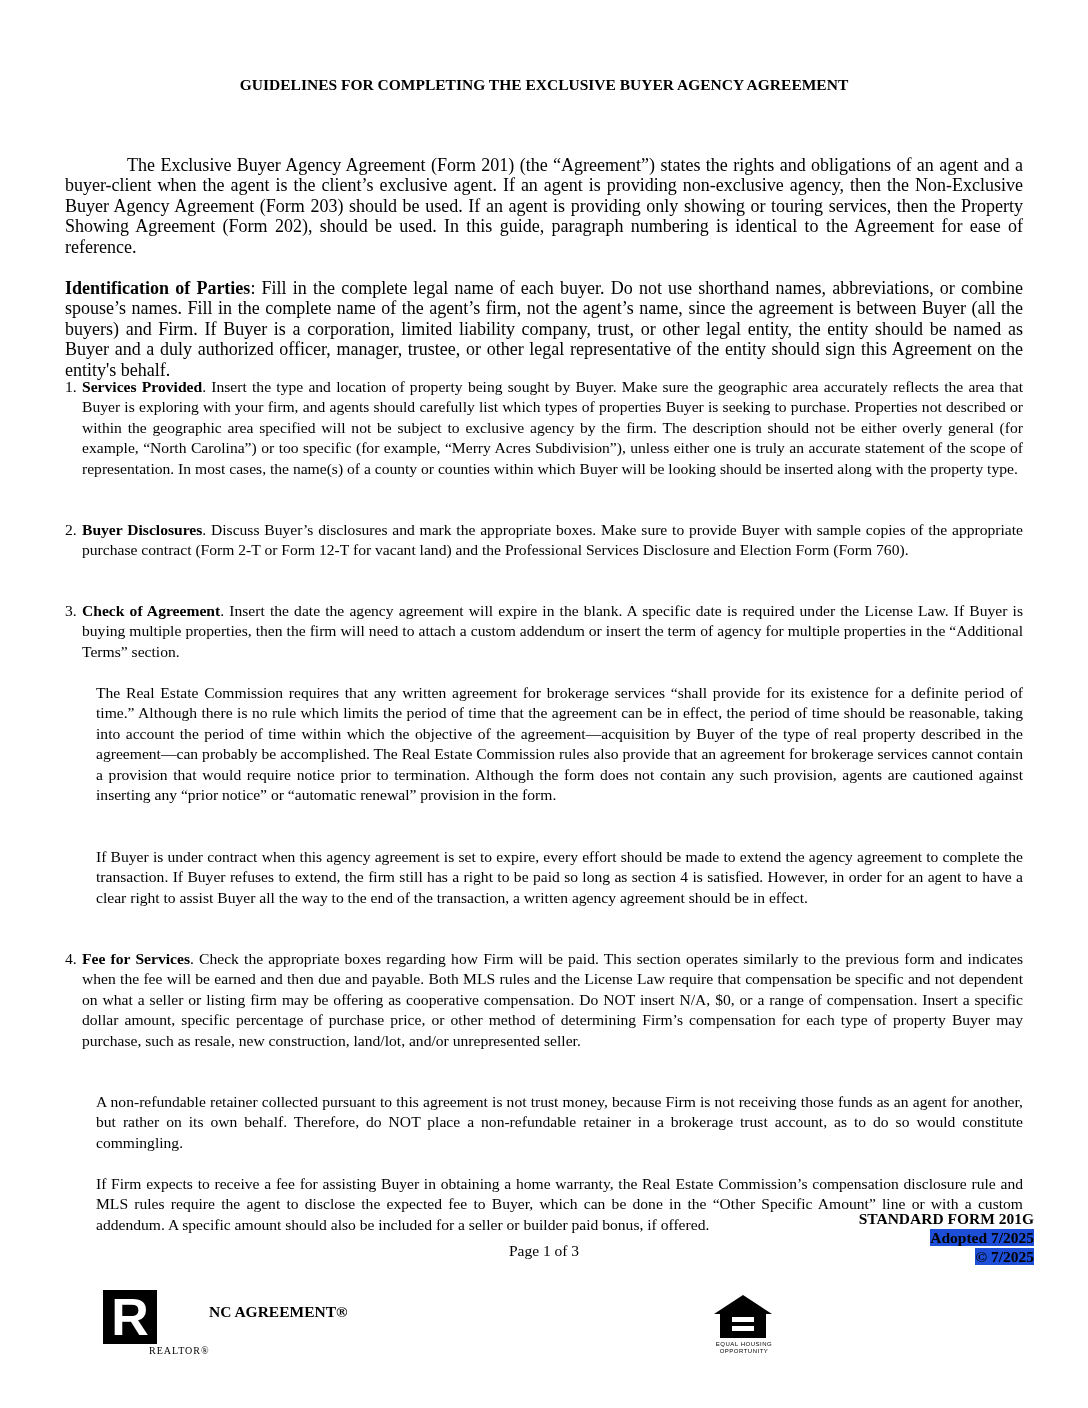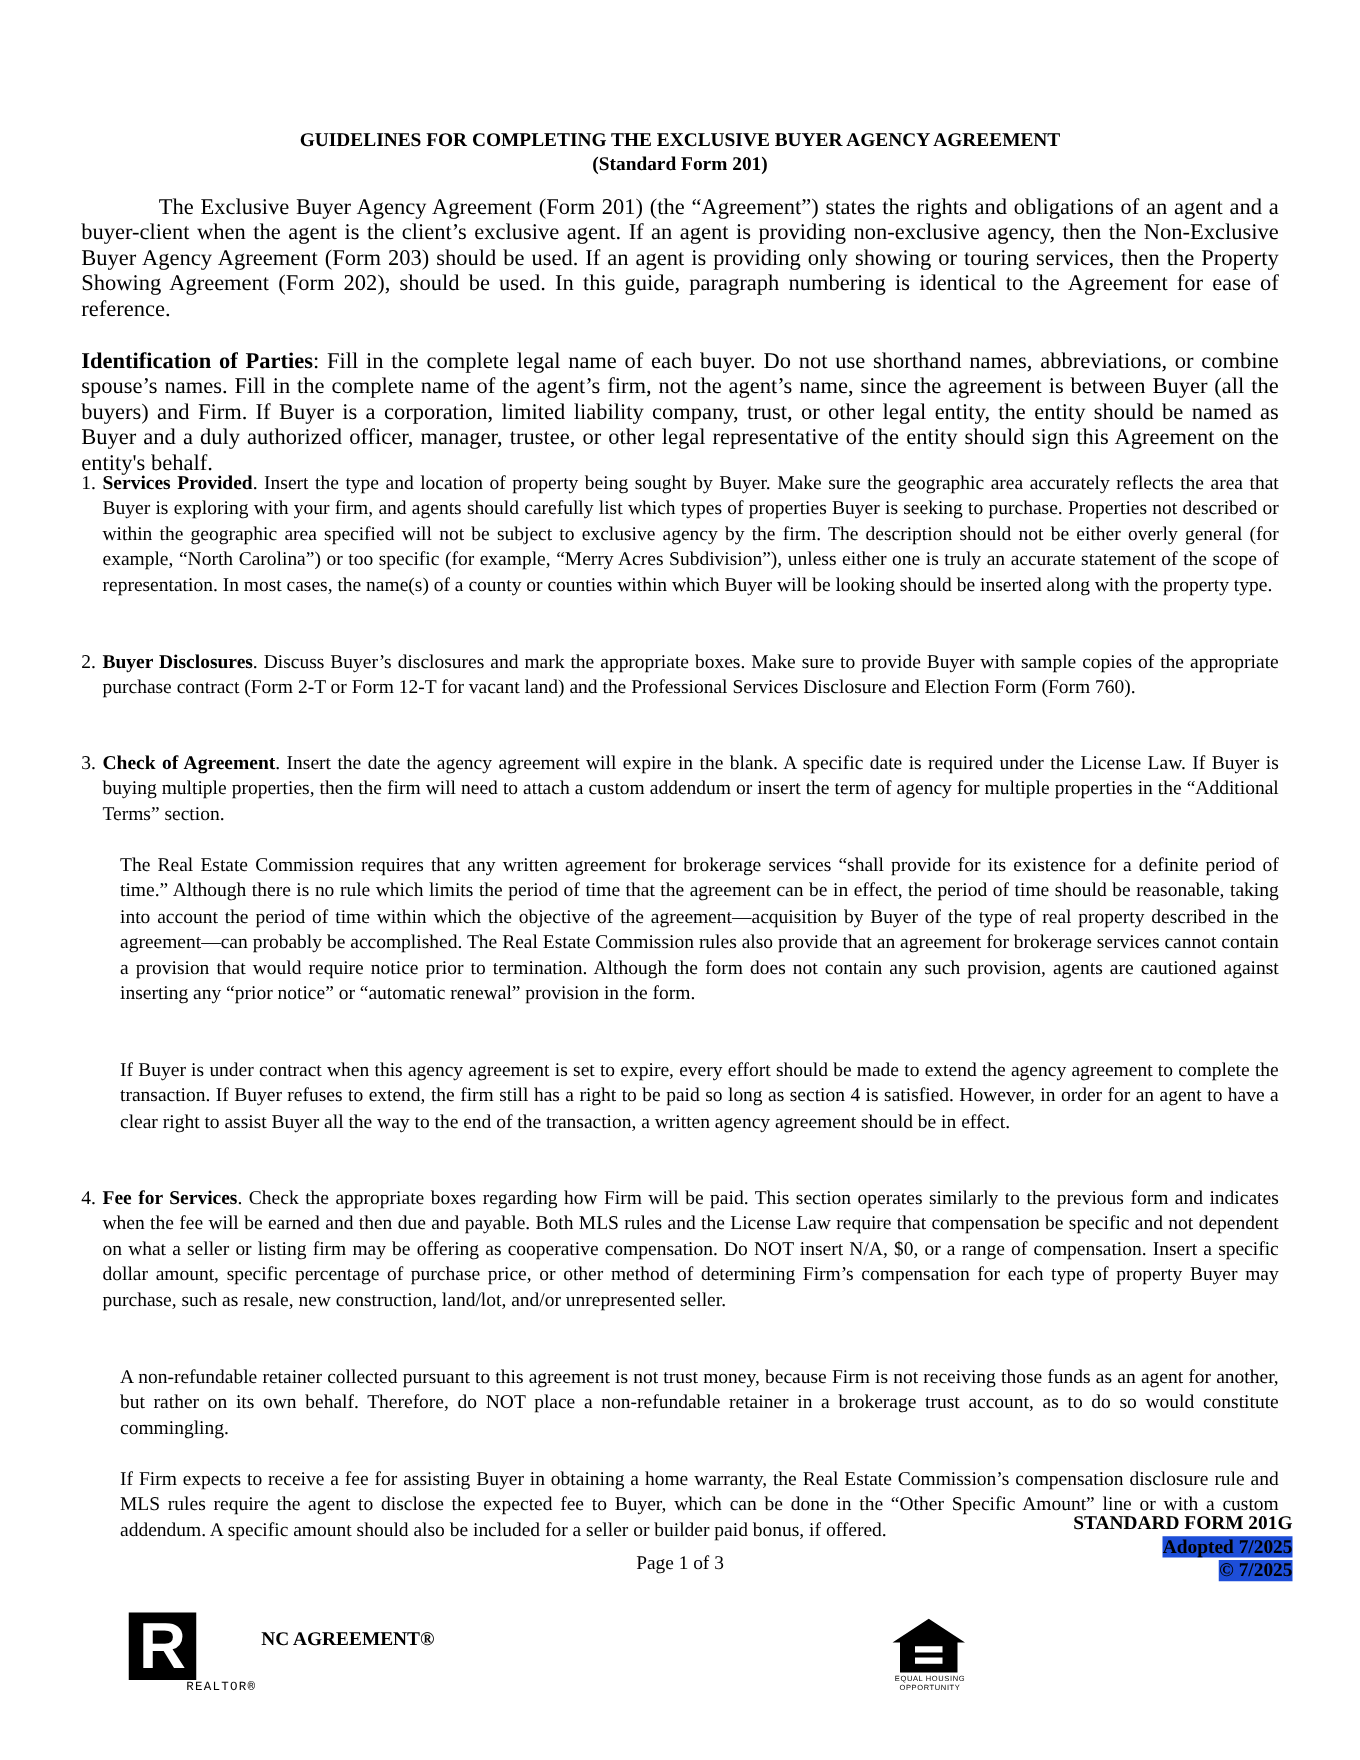--- a/index.html
+++ b/index.html
@@ -1,50 +1,49 @@
 <!DOCTYPE html>
 <html><head>
 <meta charset="utf-8">
 <style>
   html, body { margin:0; padding:0; background:#ffffff; }
   body { width:1088px; height:1408px; position:relative; overflow:hidden;
          font-family:"Liberation Serif", "DejaVu Serif", serif; color:#000; }
   .page { position:absolute; left:0; top:0; width:1088px; height:1408px; }
   .title { position:absolute; top:75px; left:0; width:1088px; text-align:center;
-           font-weight:bold; font-size:15.5px; line-height:19px;margin-top:28px; }
+           font-weight:bold; font-size:15.5px; line-height:19px; }
   .para { position:absolute; left:65px; width:958px; font-size:18px; line-height:20.4px;
           text-align:justify; }
   .para.indent-first { text-indent:62px; }
   .item { position:absolute; left:65px; width:958px; font-size:15.6px; line-height:20.4px; }
   .item .num { position:absolute; left:0; top:0; width:30px; }
   .item .body { margin-left:17px; text-align:justify; }
   .sub { position:absolute; left:96px; width:927px; font-size:15.6px; line-height:20.4px; text-align:justify; }
   b { font-weight:bold; }
   .page-num { position:absolute; top:1242px; left:0; width:1088px; text-align:center; font-size:15.5px; }
   .realtor-logo { position:absolute; left:103px; top:1290px; width:54px; height:54px; background:#000; }
   .realtor-logo .r { position:absolute; left:0; top:0; width:54px; height:54px; color:#fff;
                      font-family:"Liberation Sans", sans-serif; font-weight:bold; font-size:52px;
                      line-height:54px; text-align:center; }
-  .realtor-word { position:absolute; left:101px; top:1345px; font-family:Liberation Mono, monospace;
+  .realtor-word { position:absolute; left:101px; top:1345px; font-family:Liberation Serif, serif;
                   font-size:10px; letter-spacing:1px;padding-left:48px; }
   .nc-realtors { position:absolute; left:209px; top:1303px; font-weight:bold; font-size:15.5px; }
   .eho-logo { position:absolute; left:712px; top:1292px; width:62px; height:60px; }
   .eho-text { position:absolute; left:712px; top:1341px; width:64px; font-family:"Liberation Sans", sans-serif;
               font-size:6px; line-height:7px; text-align:center; letter-spacing:0.5px; }
   .form-block { position:absolute; right:54px; top:1209px; text-align:right; font-weight:bold; font-size:15.5px; line-height:19px; }
   .hl { background:#1d4ed8; }
 </style>
 </head>
 <body>
 
 <div class="page">
 
   <div class="title">
     <div>GUIDELINES FOR COMPLETING THE EXCLUSIVE BUYER AGENCY AGREEMENT</div>
-    <div>(Standard Form 201)</div>
   </div>
 
   <div class="para indent-first" style="top:155px;">The Exclusive Buyer Agency Agreement (Form 201) (the “Agreement”) states the rights and obligations of an agent and a buyer-client when the agent is the client’s exclusive agent. If an agent is providing non-exclusive agency, then the Non-Exclusive Buyer Agency Agreement (Form 203) should be used. If an agent is providing only showing or touring services, then the Property Showing Agreement (Form 202), should be used. In this guide, paragraph numbering is identical to the Agreement for ease of reference.</div>
 
   <div class="para" style="top:278px;">
     <b>Identification of Parties</b><span>: Fill in the complete legal name of each buyer. Do not use shorthand names, abbreviations, or combine spouse’s names. Fill in the complete name of the agent’s firm, not the agent’s name, since the agreement is between Buyer (all the buyers) and Firm. If Buyer is a corporation, limited liability company, trust, or other legal entity, the entity should be named as Buyer and a duly authorized officer, manager, trustee, or other legal representative of the entity should sign this Agreement on the entity's behalf.</span>
   </div>
 
   <div class="item" style="top:377px;">
     <span class="num">1.</span>

